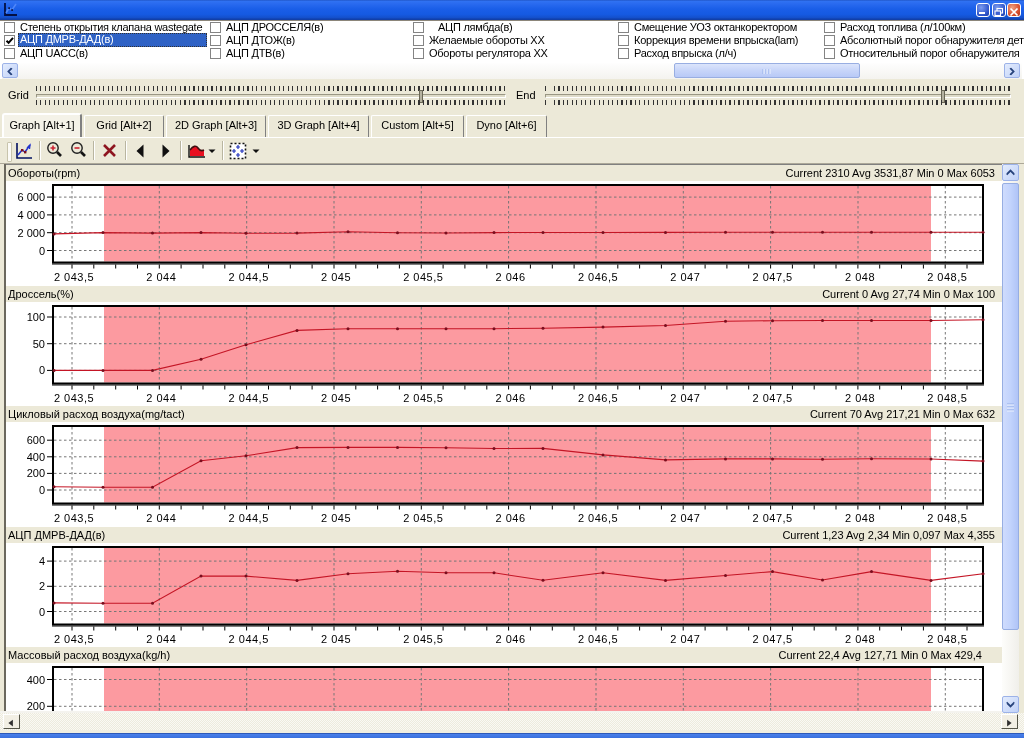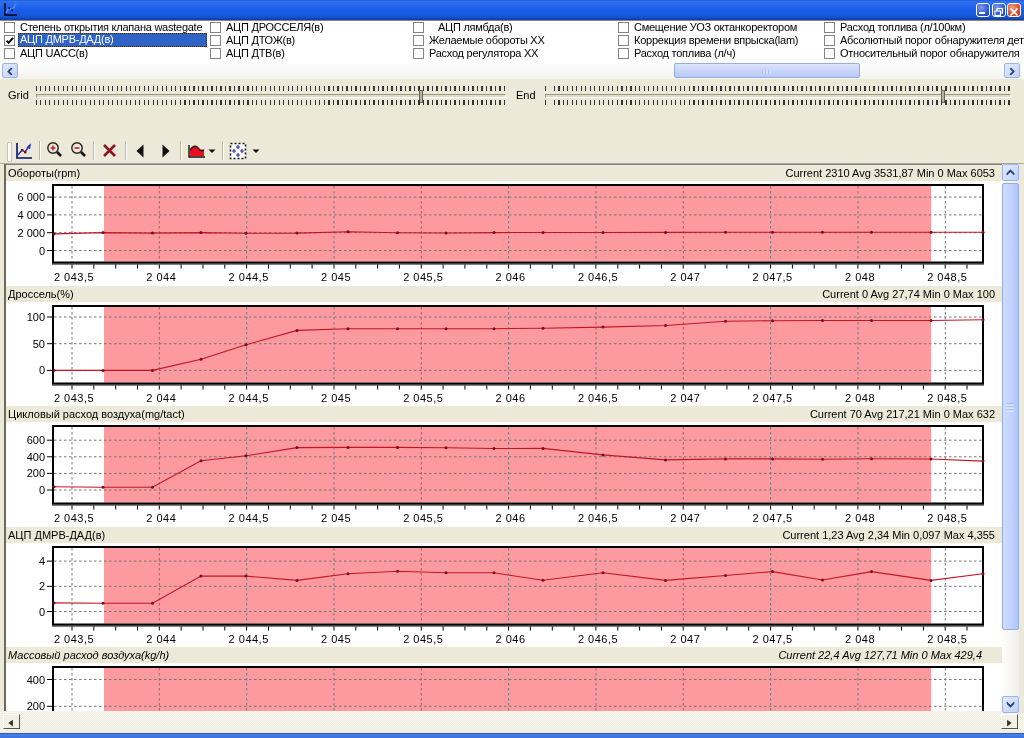--- a/index.html
+++ b/index.html
@@ -51,27 +51,27 @@
       <span style="position:absolute;left:226px;top:21px;font-size:11px;letter-spacing:-0.25px;white-space:nowrap">АЦП ДРОССЕЛЯ(в)</span>
 <span style="position:absolute;left:210px;top:35px;width:11px;height:11px;background:#fff;border:1px solid #848484;box-sizing:border-box"></span>
       <span style="position:absolute;left:226px;top:34px;font-size:11px;letter-spacing:-0.25px;white-space:nowrap">АЦП ДТОЖ(в)</span>
 <span style="position:absolute;left:210px;top:48px;width:11px;height:11px;background:#fff;border:1px solid #848484;box-sizing:border-box"></span>
       <span style="position:absolute;left:226px;top:47px;font-size:11px;letter-spacing:-0.25px;white-space:nowrap">АЦП ДТВ(в)</span>
 <span style="position:absolute;left:413px;top:22px;width:11px;height:11px;background:#fff;border:1px solid #848484;box-sizing:border-box"></span>
       <span style="position:absolute;left:438px;top:21px;font-size:11px;letter-spacing:-0.25px;white-space:nowrap">АЦП лямбда(в)</span>
 <span style="position:absolute;left:413px;top:35px;width:11px;height:11px;background:#fff;border:1px solid #848484;box-sizing:border-box"></span>
       <span style="position:absolute;left:429px;top:34px;font-size:11px;letter-spacing:-0.25px;white-space:nowrap">Желаемые обороты ХХ</span>
 <span style="position:absolute;left:413px;top:48px;width:11px;height:11px;background:#fff;border:1px solid #848484;box-sizing:border-box"></span>
-      <span style="position:absolute;left:429px;top:47px;font-size:11px;letter-spacing:-0.25px;white-space:nowrap">Расход регулятора ХХ</span>
+      <span style="position:absolute;left:429px;top:47px;font-size:11px;letter-spacing:-0.25px;white-space:nowrap">Обороты регулятора ХХ</span>
 <span style="position:absolute;left:618px;top:22px;width:11px;height:11px;background:#fff;border:1px solid #848484;box-sizing:border-box"></span>
       <span style="position:absolute;left:634px;top:21px;font-size:11px;letter-spacing:-0.25px;white-space:nowrap">Смещение УОЗ октанкоректором</span>
 <span style="position:absolute;left:618px;top:35px;width:11px;height:11px;background:#fff;border:1px solid #848484;box-sizing:border-box"></span>
       <span style="position:absolute;left:634px;top:34px;font-size:11px;letter-spacing:-0.25px;white-space:nowrap">Коррекция времени впрыска(lam)</span>
 <span style="position:absolute;left:618px;top:48px;width:11px;height:11px;background:#fff;border:1px solid #848484;box-sizing:border-box"></span>
-      <span style="position:absolute;left:634px;top:47px;font-size:11px;letter-spacing:-0.25px;white-space:nowrap">Расход топлива (л/ч)</span>
+      <span style="position:absolute;left:634px;top:47px;font-size:11px;letter-spacing:-0.25px;white-space:nowrap">Расход впрыска (л/ч)</span>
 <span style="position:absolute;left:824px;top:22px;width:11px;height:11px;background:#fff;border:1px solid #848484;box-sizing:border-box"></span>
       <span style="position:absolute;left:840px;top:21px;font-size:11px;letter-spacing:-0.25px;white-space:nowrap">Расход топлива (л/100км)</span>
 <span style="position:absolute;left:824px;top:35px;width:11px;height:11px;background:#fff;border:1px solid #848484;box-sizing:border-box"></span>
       <span style="position:absolute;left:840px;top:34px;font-size:11px;letter-spacing:-0.25px;white-space:nowrap">Абсолютный порог обнаружителя дет</span>
 <span style="position:absolute;left:824px;top:48px;width:11px;height:11px;background:#fff;border:1px solid #848484;box-sizing:border-box"></span>
       <span style="position:absolute;left:840px;top:47px;font-size:11px;letter-spacing:-0.25px;white-space:nowrap">Относительный порог обнаружителя </span>
 </div>
 
 <div style="position:absolute;left:2px;top:63px;width:1020px;height:16px;background:linear-gradient(180deg,#fefefe,#f4f3ef)">
  <div style="position:absolute;left:0px;top:0px;width:16px;height:15px;background:linear-gradient(135deg,#e3ecfd,#c0d1f8);border:1px solid #9cb2e8;border-radius:2px;box-sizing:border-box"><svg width="14" height="13" viewBox="0 0 16 16" preserveAspectRatio="xMidYMid meet">
@@ -92,20 +92,29 @@
 <span style="position:absolute;left:8px;top:89px;font-size:11px">Grid</span>
 <div style="position:absolute;left:36px;top:86px;width:470px;height:5px;background:repeating-linear-gradient(90deg,#333 0px,#333 1px,rgba(0,0,0,0) 1px,rgba(0,0,0,0) 4.5px)"></div>
 <div style="position:absolute;left:36px;top:94px;width:470px;height:4px;border:1px solid #9a9784;border-bottom-color:#fff;border-right-color:#fff;background:#dedbc8;box-sizing:border-box"></div>
 <div style="position:absolute;left:419px;top:90px;width:4px;height:13px;background:#b5b2a0;border:1px solid #6a6756;box-sizing:border-box"></div>
 <div style="position:absolute;left:36px;top:100px;width:470px;height:5px;background:repeating-linear-gradient(90deg,#333 0px,#333 1px,rgba(0,0,0,0) 1px,rgba(0,0,0,0) 4.5px)"></div>
     <span style="position:absolute;left:516px;top:89px;font-size:11px">End</span>
 <div style="position:absolute;left:545px;top:86px;width:466px;height:5px;background:repeating-linear-gradient(90deg,#333 0px,#333 1px,rgba(0,0,0,0) 1px,rgba(0,0,0,0) 4.5px)"></div>
 <div style="position:absolute;left:545px;top:94px;width:466px;height:4px;border:1px solid #9a9784;border-bottom-color:#fff;border-right-color:#fff;background:#dedbc8;box-sizing:border-box"></div>
 <div style="position:absolute;left:941px;top:90px;width:4px;height:13px;background:#b5b2a0;border:1px solid #6a6756;box-sizing:border-box"></div>
 <div style="position:absolute;left:545px;top:100px;width:466px;height:5px;background:repeating-linear-gradient(90deg,#333 0px,#333 1px,rgba(0,0,0,0) 1px,rgba(0,0,0,0) 4.5px)"></div>
+<div style="position:absolute;left:0;top:112px;width:1024px;height:26px;background:#ece9d8">
+<div style="position:absolute;left:2px;top:1px;width:80px;height:25px;background:#f4f2e8;border-top:2px solid #fff;border-left:2px solid #fff;border-right:2px solid #808080;border-radius:3px 3px 0 0;box-sizing:border-box;text-align:center;font-size:11px;padding-top:4px">Graph [Alt+1]</div>
+<div style="position:absolute;left:84px;top:3px;width:80px;height:22px;background:#ece9d8;border-top:1px solid #fff;border-left:1px solid #fff;border-right:1px solid #808080;border-radius:2px 2px 0 0;box-sizing:border-box;text-align:center;font-size:11px;padding-top:3px">Grid [Alt+2]</div>
+<div style="position:absolute;left:166px;top:3px;width:100px;height:22px;background:#ece9d8;border-top:1px solid #fff;border-left:1px solid #fff;border-right:1px solid #808080;border-radius:2px 2px 0 0;box-sizing:border-box;text-align:center;font-size:11px;padding-top:3px">2D Graph [Alt+3]</div>
+<div style="position:absolute;left:268px;top:3px;width:101px;height:22px;background:#ece9d8;border-top:1px solid #fff;border-left:1px solid #fff;border-right:1px solid #808080;border-radius:2px 2px 0 0;box-sizing:border-box;text-align:center;font-size:11px;padding-top:3px">3D Graph [Alt+4]</div>
+<div style="position:absolute;left:371px;top:3px;width:93px;height:22px;background:#ece9d8;border-top:1px solid #fff;border-left:1px solid #fff;border-right:1px solid #808080;border-radius:2px 2px 0 0;box-sizing:border-box;text-align:center;font-size:11px;padding-top:3px">Custom [Alt+5]</div>
+<div style="position:absolute;left:466px;top:3px;width:81px;height:22px;background:#ece9d8;border-top:1px solid #fff;border-left:1px solid #fff;border-right:1px solid #808080;border-radius:2px 2px 0 0;box-sizing:border-box;text-align:center;font-size:11px;padding-top:3px">Dyno [Alt+6]</div>
+<div style="position:absolute;left:0;top:25px;width:1024px;height:1px;background:#fff"></div>
+</div>
 
 <div style="position:absolute;left:0;top:138px;width:1024px;height:26px;background:#ece9d8">
  <div style="position:absolute;left:7px;top:4px;width:3px;height:18px;background:#fbfaf6;border:1px solid #c8c4ac;border-radius:1px"></div>
  <svg width="20" height="20" style="position:absolute;left:14px;top:3px" viewBox="0 0 20 20">
    <path d="M3 2 V17 H18" stroke="#001060" stroke-width="1.6" fill="none"></path>
    <path d="M4 14 L8 9 L11 11 L16 4" stroke="#2233cc" stroke-width="1.5" fill="none"></path>
    <rect x="7" y="8" width="2.4" height="2.4" fill="#7a1020"></rect>
         <rect x="10" y="10" width="2.4" height="2.4" fill="#7a1020"></rect>
    <path d="M13 7 L16 4 L15.5 8" stroke="#2233cc" stroke-width="1.3" fill="none"></path>
  </svg>
@@ -585,21 +594,21 @@
 <text x="685.3" y="99.5" font-size="11" text-anchor="middle" fill="#000" style="letter-spacing:0.5px">2&nbsp;047</text>
 <text x="772.6" y="99.5" font-size="11" text-anchor="middle" fill="#000" style="letter-spacing:0.5px">2&nbsp;047,5</text>
 <text x="860.0" y="99.5" font-size="11" text-anchor="middle" fill="#000" style="letter-spacing:0.5px">2&nbsp;048</text>
 <text x="947.3" y="99.5" font-size="11" text-anchor="middle" fill="#000" style="letter-spacing:0.5px">2&nbsp;048,5</text>
 <text x="45.0" y="72.5" font-size="11" text-anchor="end" fill="#000">0</text>
 <text x="45.0" y="47.3" font-size="11" text-anchor="end" fill="#000">2</text>
 <text x="45.0" y="22.1" font-size="11" text-anchor="end" fill="#000">4</text>
 </svg>
 </div>
 <div style="position:absolute;left:0px;top:483px;width:1006px;height:121px">
-<div style="position:absolute;left:5.5px;top:0;width:996.5px;height:16px;background:#ece9d8;font-style:italic;">
+<div style="position:absolute;left:5.5px;top:0;width:996.5px;height:16px;background:#ece9d8;">
           <span style="position:absolute;left:2.5px;top:2px;font-size:11px">Массовый расход воздуха(kg/h)</span>
           <span style="position:absolute;right:20px;top:2px;font-size:11px">Current 22,4 Avg 127,71 Min 0 Max 429,4</span>
         </div>
 <div style="position:absolute;left:5.5px;top:16px;width:996.5px;height:105px;background:#fff"></div>
 <svg width="1006" height="105" style="position:absolute;left:0;top:16px">
 <rect x="104" y="5.0" width="827" height="75.5" fill="#fc9aa0"></rect>
 <line x1="72.0" y1="5.0" x2="72.0" y2="80.5" stroke="#767676" stroke-width="1" stroke-dasharray="2.5,2.5"></line>
 <line x1="159.3" y1="5.0" x2="159.3" y2="80.5" stroke="#767676" stroke-width="1" stroke-dasharray="2.5,2.5"></line>
 <line x1="246.7" y1="5.0" x2="246.7" y2="80.5" stroke="#767676" stroke-width="1" stroke-dasharray="2.5,2.5"></line>
 <line x1="334.0" y1="5.0" x2="334.0" y2="80.5" stroke="#767676" stroke-width="1" stroke-dasharray="2.5,2.5"></line>

